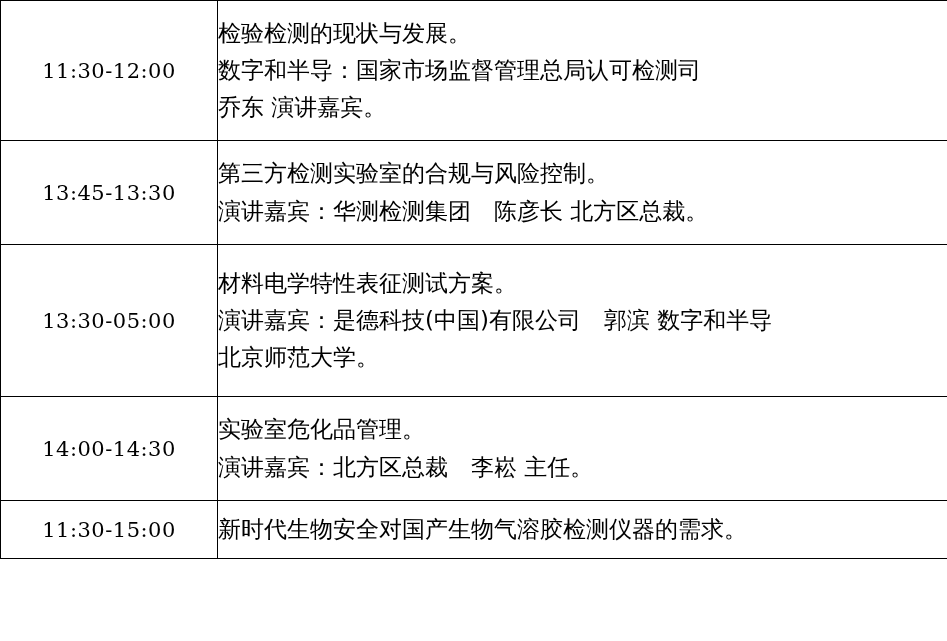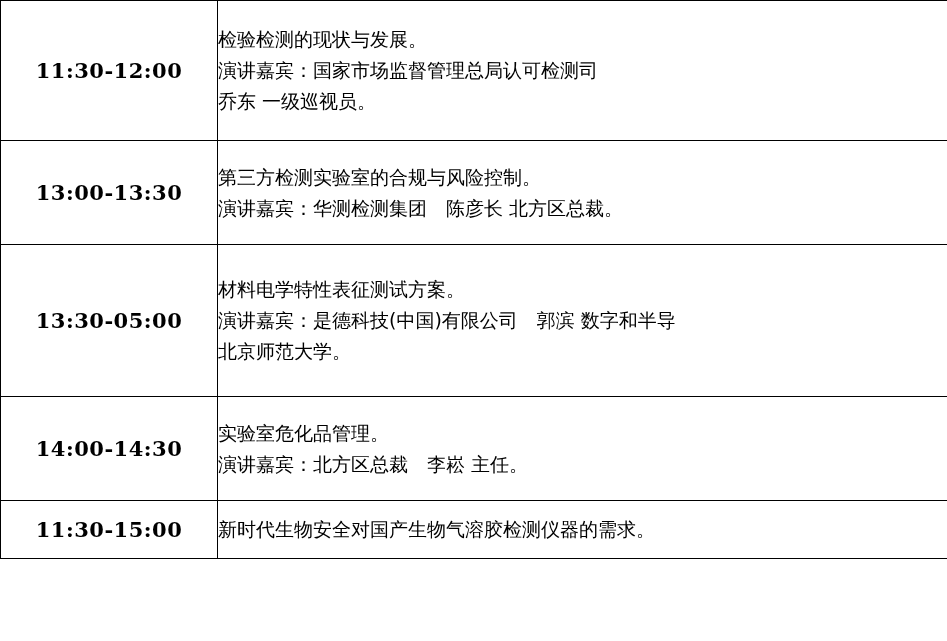--- a/index.html
+++ b/index.html
@@ -19,36 +19,35 @@
     width: 947px;
     table-layout: fixed;
   }
   .schedule-table td {
     border: 1px solid #000000;
     vertical-align: middle;
     padding: 0;
   }
   .col-time {
     width: 216px;
-    font-weight: bold;
   }
   .col-content {
     width: 729px;
   }
   .time-cell {
     text-align: center;
     font-size: 21px;
     letter-spacing: 0.5px;
     font-family: "DejaVu Serif", "Liberation Serif", serif;
     padding: 6px 4px;
     white-space: nowrap;
   }
   .content-cell {
     padding: 10px 14px 10px 16px;
-    font-size: 19px;
+    font-size: 23px;
     line-height: 1.62;
     font-family: "DejaVu Sans", "Liberation Sans", sans-serif;
   }
   .content-line {
     white-space: nowrap;
   }
   
   .row-h1 { height: 140px; }
   .row-h2 { height: 62px; }
   .row-h3 { height: 104px; }
@@ -59,26 +58,26 @@
 </head>
 <body>
 
 <table class="schedule-table">
   <tbody>
 
   <tr class="row-h1">
         <td class="col-time time-cell">11:30-12:00</td>
         <td class="col-content content-cell">
           <div class="content-line">检验检测的现状与发展。</div>
-          <div class="content-line">演讲嘉宾：国家市场监督管理总局认可检测司</div>
-          <div class="content-line">乔东 一级巡视员。</div>
+          <div class="content-line">数字和半导：国家市场监督管理总局认可检测司</div>
+          <div class="content-line">乔东 演讲嘉宾。</div>
         </td>
       </tr>
       <tr class="row-h3">
-        <td class="col-time time-cell">13:00-13:30</td>
+        <td class="col-time time-cell">13:45-13:30</td>
         <td class="col-content content-cell">
           <div class="content-line">第三方检测实验室的合规与风险控制。</div>
           <div class="content-line">演讲嘉宾：华测检测集团　陈彦长 北方区总裁。</div>
         </td>
       </tr>
       <tr class="row-h4">
         <td class="col-time time-cell">13:30-05:00</td>
         <td class="col-content content-cell">
           <div class="content-line">材料电学特性表征测试方案。</div>
           <div class="content-line">演讲嘉宾：是德科技(中国)有限公司　郭滨 数字和半导</div>

